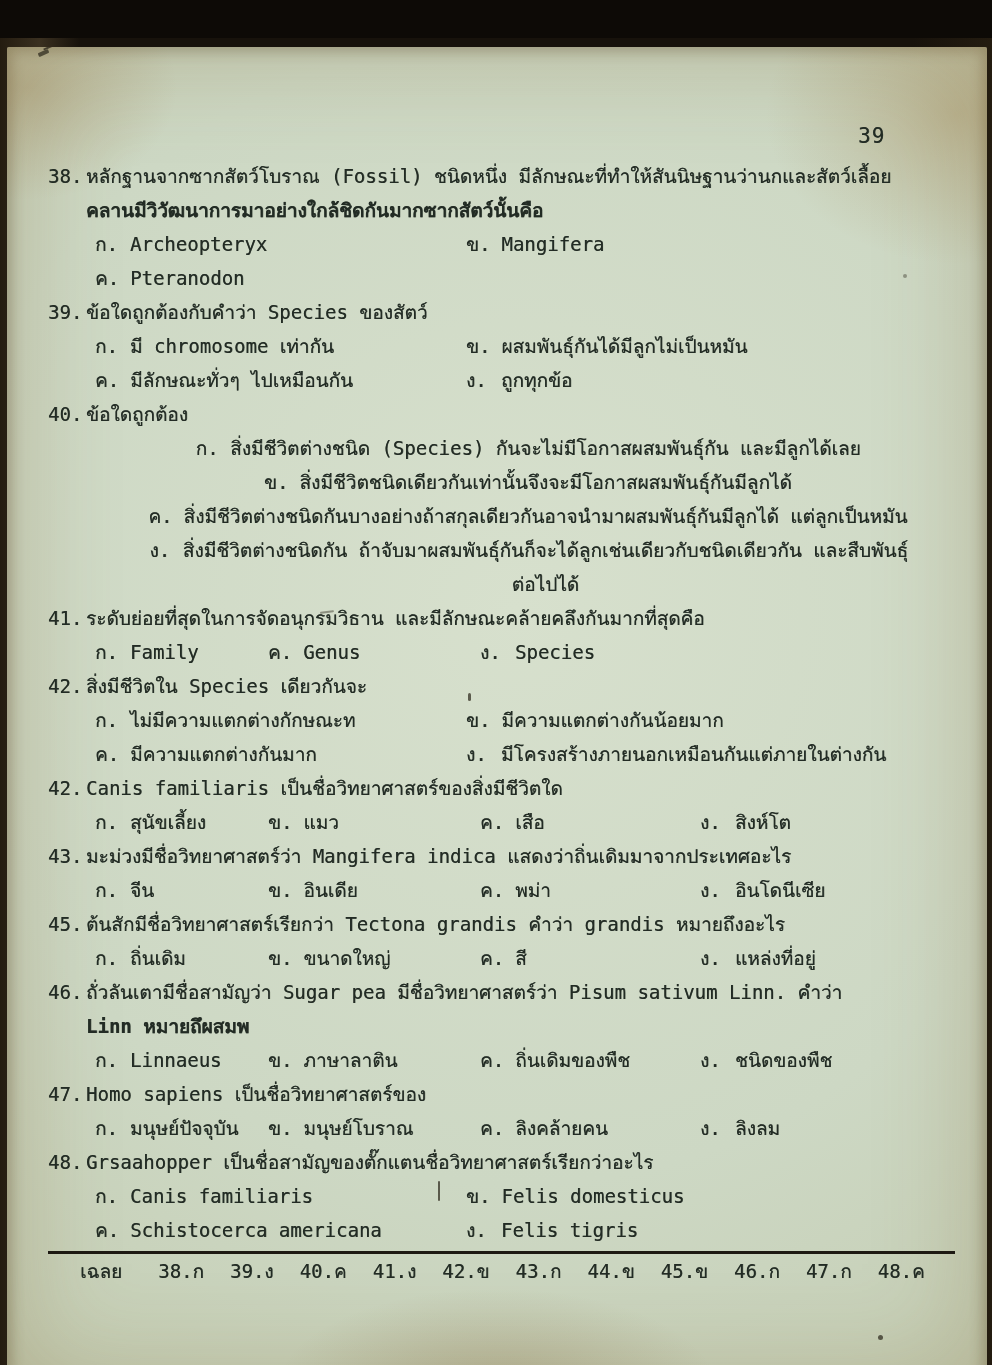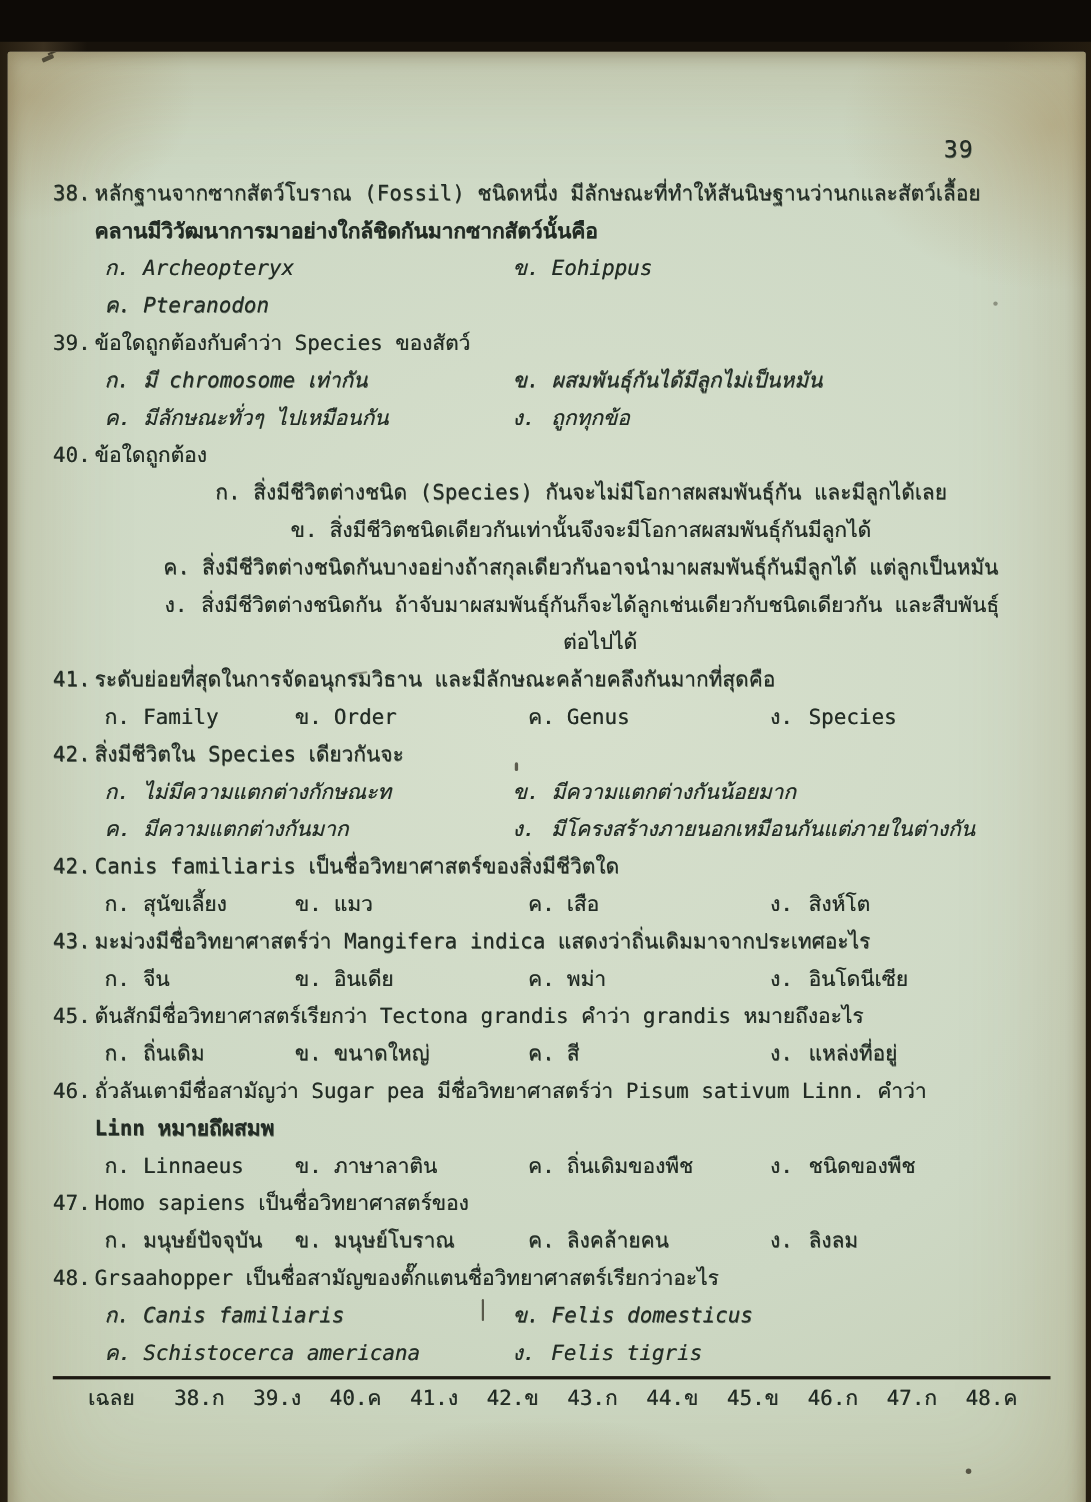--- a/index.html
+++ b/index.html
@@ -34,21 +34,21 @@
     font-size:21px;letter-spacing:1px;
   }
   .content{
     position:absolute;top:112px;left:41px;right:26px;
     font-size:19px;line-height:34px;
   }
   .q-line{display:flex;white-space:nowrap;}
   .q-num{flex:0 0 38px;}
   .q-line.cont{padding-left:38px;font-weight:bold;}
   .opts{margin-left:47px;}
-  .opts.two{display:grid;grid-template-columns:371px 1fr;font-style:italic;}
+  .opts.two{display:grid;grid-template-columns:371px 1fr;}
   .opts.four{display:grid;grid-template-columns:173px 212px 220px 1fr;}
   .opts.stack{display:block;text-align:center;}
   .opt{white-space:nowrap;}
   .opt-label{display:inline-block;min-width:24px;margin-right:11px;}
   .opt-cont{margin-left:35px;white-space:nowrap;}
   .key-rule{
     margin-top:4px;margin-right:6px;height:0;
     border-top:3px solid #1d1912;
   }
   .answer-key{display:flex;align-items:flex-end;white-space:nowrap;}
@@ -90,21 +90,21 @@
               <div class="q-line cont">
                 <span>คลานมีวิวัฒนาการมาอย่างใกล้ชิดกันมากซากสัตว์นั้นคือ</span>
               </div>
             </div>
     <div class="opts two">
   <div class="opt">
     <span class="opt-label">ก.</span><span class="opt-text">Archeopteryx</span>
   </div>
 
   <div class="opt">
-    <span class="opt-label">ข.</span><span class="opt-text">Eohippus</span>
+    <span class="opt-label">ข.</span><span class="opt-text">Mangifera</span>
   </div>
 
   <div class="opt">
     <span class="opt-label">ค.</span><span class="opt-text">Pteranodon</span>
   </div>
 
 </div>
   </div>
 
   <div class="q">
@@ -164,23 +164,20 @@
               <div class="q-line">
                 <span class="q-num">41.</span>
                 <span>ระดับย่อยที่สุดในการจัดอนุกรมวิธาน และมีลักษณะคล้ายคลึงกันมากที่สุดคือ</span>
               </div>
             </div>
     <div class="opts four">
   <div class="opt">
     <span class="opt-label">ก.</span><span class="opt-text">Family</span>
   </div>
 
-  <div class="opt">
-    <span class="opt-label">ข.</span><span class="opt-text">Order</span>
-  </div>
 
   <div class="opt">
     <span class="opt-label">ค.</span><span class="opt-text">Genus</span>
   </div>
 
   <div class="opt">
     <span class="opt-label">ง.</span><span class="opt-text">Species</span>
   </div>
 </div>
   </div>

